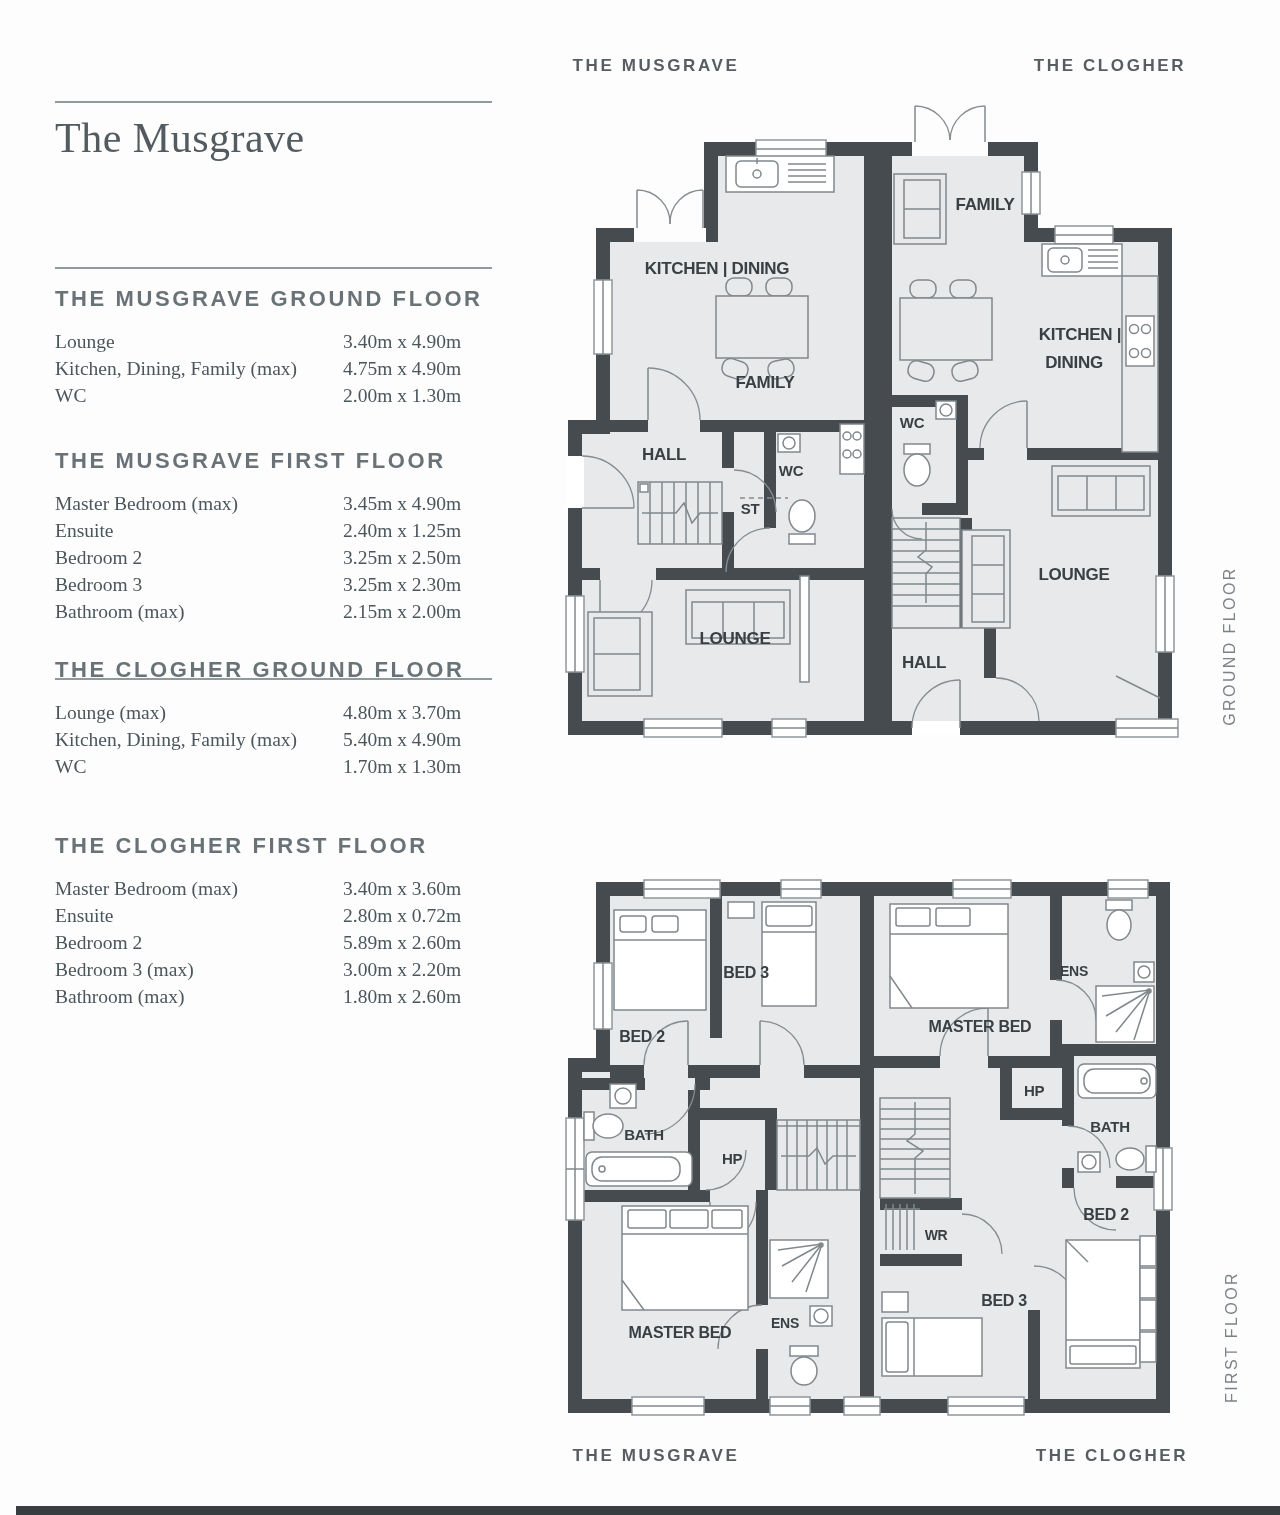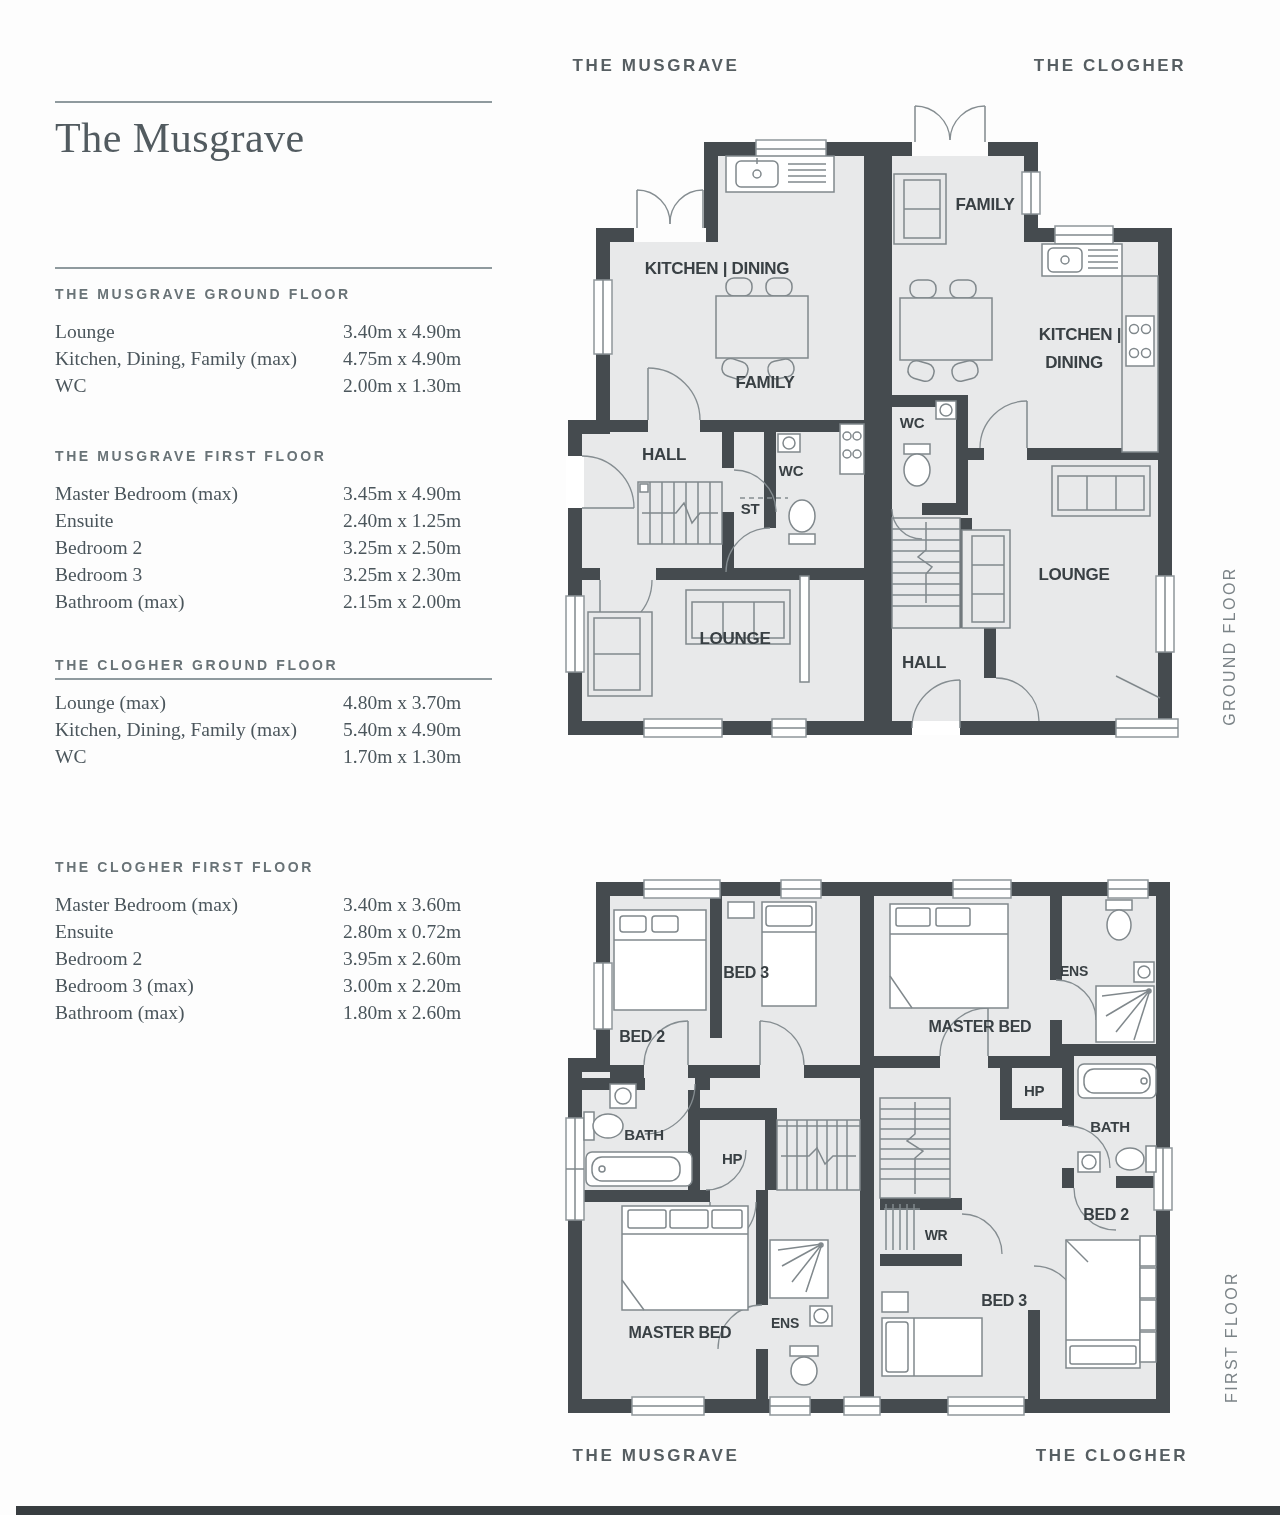--- a/index.html
+++ b/index.html
@@ -3,21 +3,21 @@
 <meta charset="utf-8">
 <style>
   html,body{margin:0;padding:0;background:#ffffff;}
   #page{position:relative;width:1280px;height:1515px;background:#fdfdfd;overflow:hidden;
         font-family:"Liberation Sans",sans-serif;}
   .rule{position:absolute;height:2px;background:#8f9a9e;}
   #title{position:absolute;left:55px;top:110px;width:460px;
          font-family:"Liberation Serif",serif;font-size:42px;line-height:57px;
          color:#525b60;letter-spacing:0.5px;}
   .sec{position:absolute;left:55px;width:437px;}
-  .sec h3{margin:0 0 16px 0;font-size:14px;font-weight:600;letter-spacing:2.6px;
+  .sec h3{margin:0 0 16px 0;font-size:22px;font-weight:600;letter-spacing:2.6px;
           color:#697377;font-family:"Liberation Sans",sans-serif;}
   .row{display:flex;font-family:"Liberation Serif",serif;font-size:19.5px;
        line-height:27px;color:#4b565c;}
   .row .lab{width:288px;}
   .plan-cap{position:absolute;width:220px;text-align:center;font-size:17px;
             font-weight:600;letter-spacing:2.6px;color:#565e62;}
   .side-cap{position:absolute;width:220px;text-align:center;font-size:16px;
             font-weight:500;letter-spacing:2.4px;color:#7b8387;
             transform:rotate(-90deg);}
   #bottom-bar{position:absolute;left:16px;top:1506px;width:1264px;height:9px;background:#383d40;}
@@ -94,33 +94,33 @@
     <div class="row">
         <span class="lab">Kitchen, Dining, Family (max)</span>
         <span class="dim">5.40m x 4.90m</span>
       </div>
     <div class="row">
         <span class="lab">WC</span>
         <span class="dim">1.70m x 1.30m</span>
       </div>
   </div>
 
-  <div class="sec" style="top:859px;">
+  <div class="sec" style="top:833px;">
     <h3>THE CLOGHER FIRST FLOOR</h3>
     <div class="row">
         <span class="lab">Master Bedroom (max)</span>
         <span class="dim">3.40m x 3.60m</span>
       </div>
     <div class="row">
         <span class="lab">Ensuite</span>
         <span class="dim">2.80m x 0.72m</span>
       </div>
     <div class="row">
         <span class="lab">Bedroom 2</span>
-        <span class="dim">3.95m x 2.60m</span>
+        <span class="dim">5.89m x 2.60m</span>
       </div>
     <div class="row">
         <span class="lab">Bedroom 3 (max)</span>
         <span class="dim">3.00m x 2.20m</span>
       </div>
     <div class="row">
         <span class="lab">Bathroom (max)</span>
         <span class="dim">1.80m x 2.60m</span>
       </div>
   </div>

